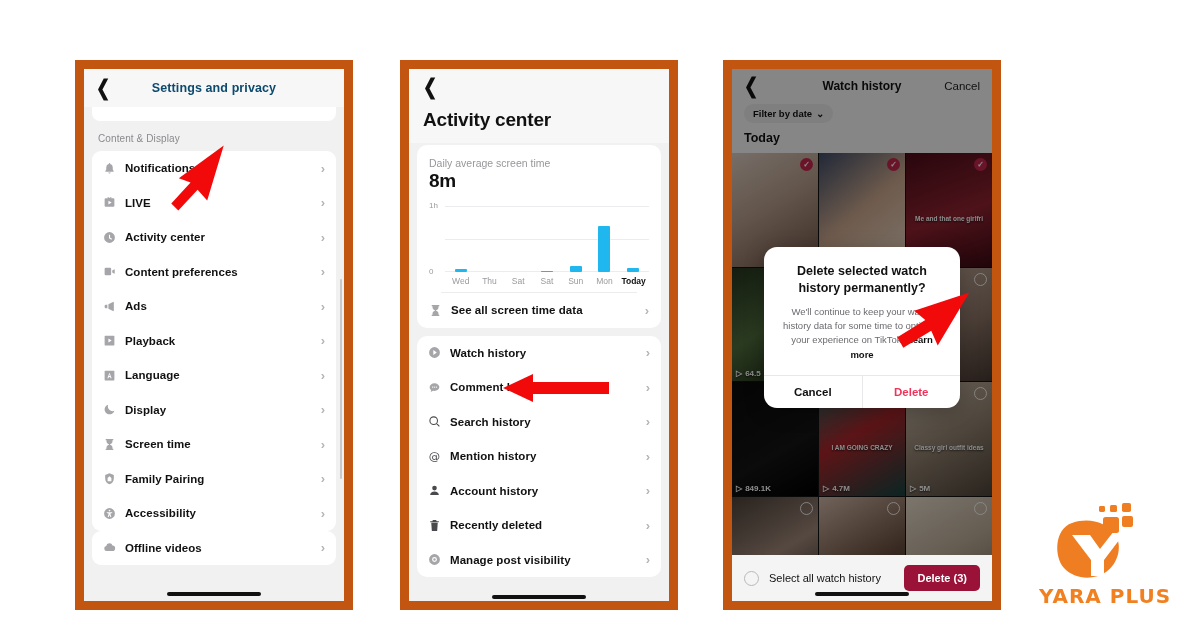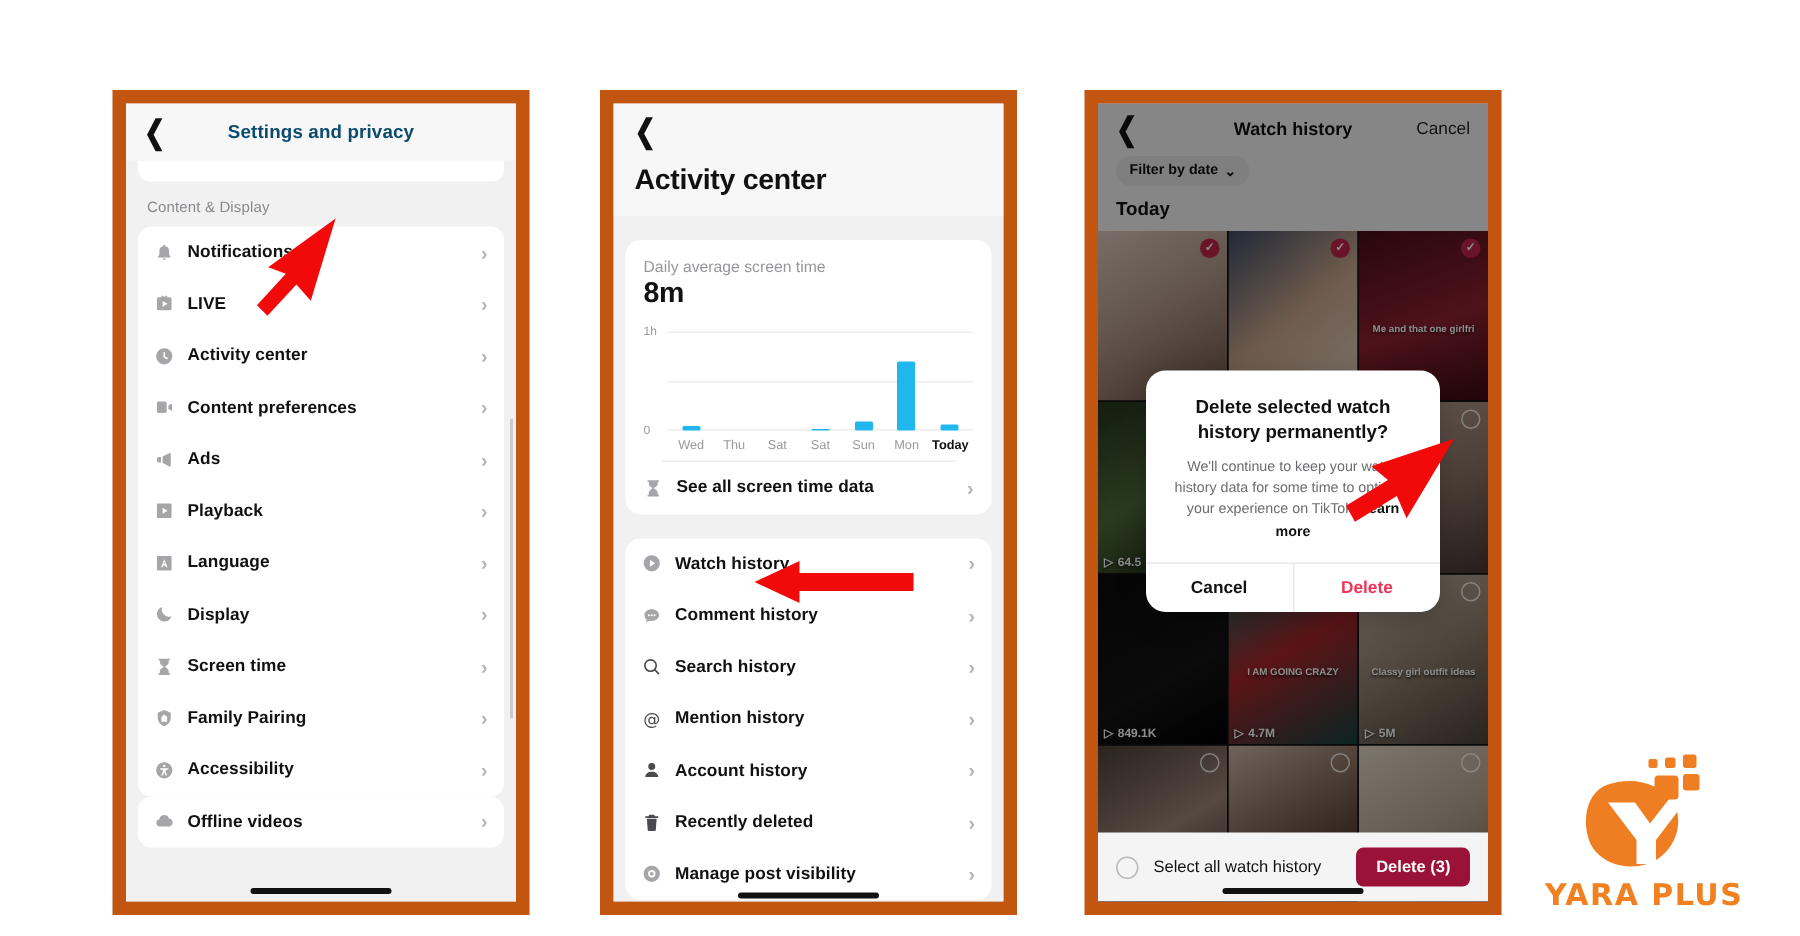--- a/index.html
+++ b/index.html
@@ -63,21 +63,21 @@
 
   
   .home-ind{
     position:absolute; left:50%; transform:translateX(-50%);
     bottom:5px; width:94px; height:4px; border-radius:3px; background:#111;
   }
 
   
   #panel2 .p2-head{ background:#f7f7f8; padding:10px 14px 12px 14px; }
   #panel2 .p2-title{ font-size:19px; font-weight:700; color:#111; margin-top:12px; letter-spacing:-.2px;}
-  .p2-card{ background:#fff; margin:16px 8px; border-radius:10px; padding:12px 12px 0 12px; }
+  .p2-card{ background:#fff; margin:2px 8px; border-radius:10px; padding:12px 12px 0 12px; }
   .avg-label{ font-size:10.5px; color:#97979b; }
   .avg-value{ font-size:19px; font-weight:700; color:#111; margin-top:1px; letter-spacing:-.3px;}
 
   
   .chart-wrap{ position:relative; height:86px; margin-top:14px; padding-left:16px; }
   .chart-area{ position:relative; height:66px; border-left:0; }
   .gridline{ position:absolute; left:0; right:0; height:1px; background:#ececee; }
   .axis-lbl{ position:absolute; left:-16px; font-size:8px; color:#9a9a9e; line-height:1; }
   .bars{ position:absolute; left:0; right:0; bottom:0; height:100%;
          display:flex; align-items:flex-end; justify-content:space-between; padding:0 4px;}
@@ -155,21 +155,21 @@
   }
   .dlg-btn.danger{ color:#f0335a; border-left:1px solid #e8e8ea; }
 
   
   .arrow{ position:absolute; }
   .arrow svg{ display:block; overflow:visible; }
 
   
   .logo{ position:absolute; left:1030px; top:495px; width:150px; height:115px; }
   .logo-text{
-    position:absolute; left:0; right:0; bottom:2px; text-align:left;
+    position:absolute; left:0; right:0; bottom:2px; text-align:center;
     font-size:20px; font-weight:700; color:#f08020; letter-spacing:1px;
     font-family:"DejaVu Sans", sans-serif;
   }
 </style>
 </head>
 <body>
 
 <div class="stage">
 
   <div class="panel" id="panel1">

